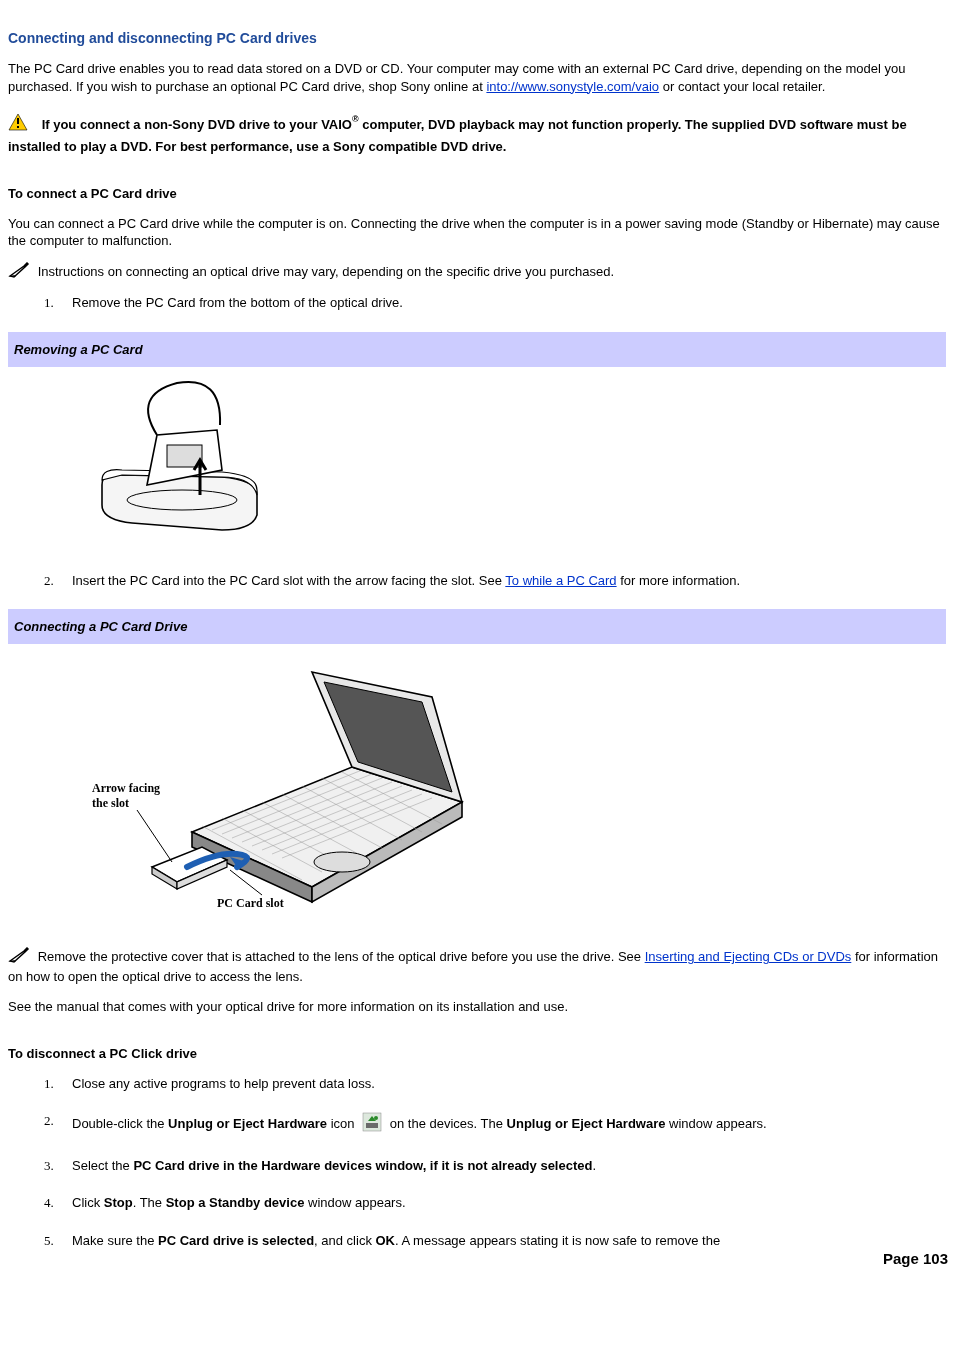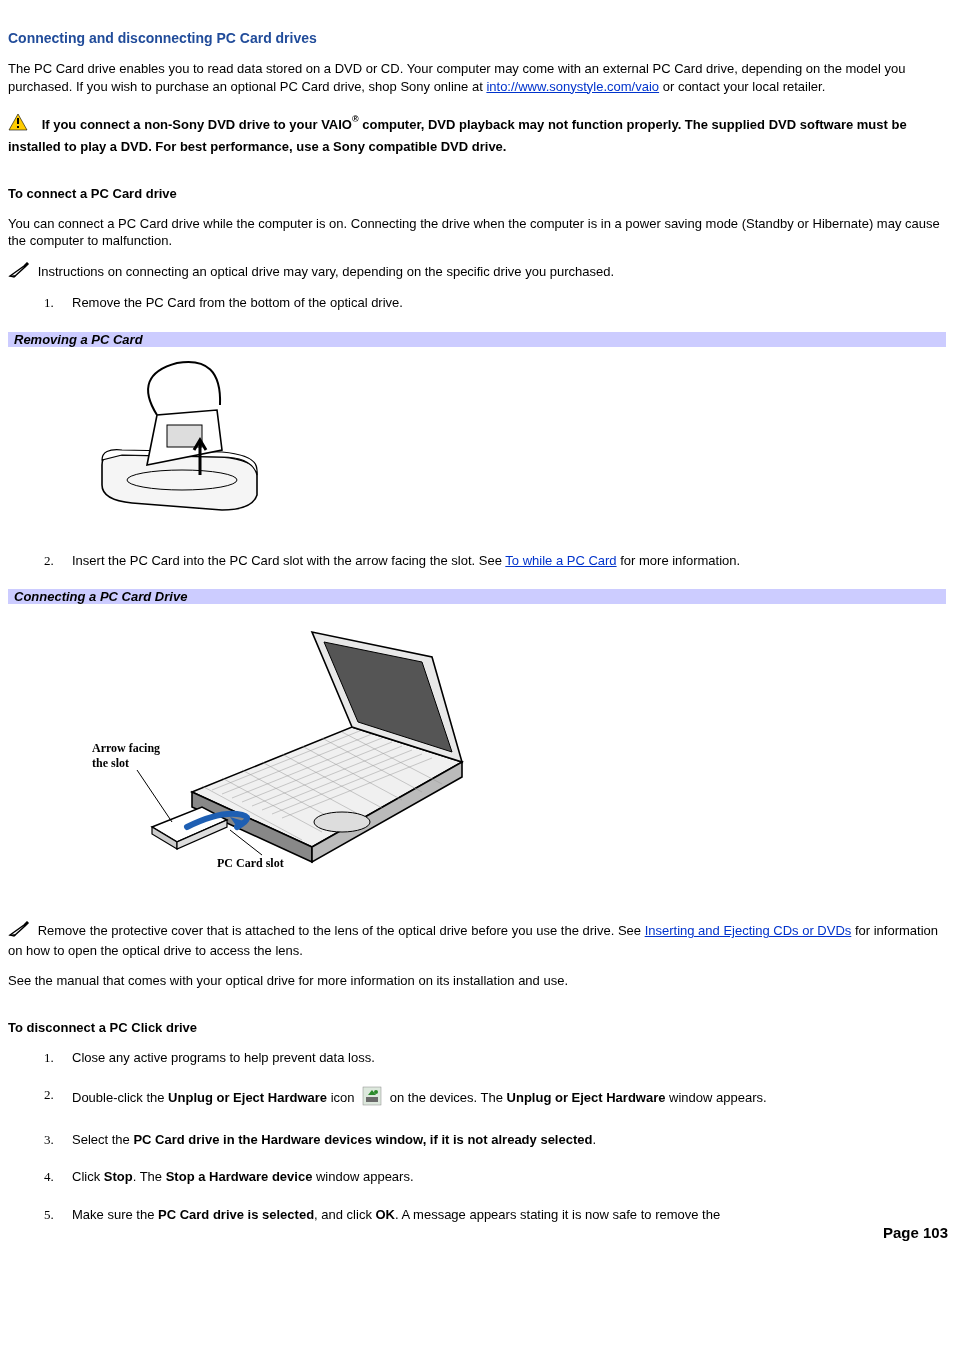--- a/index.html
+++ b/index.html
@@ -40,21 +40,21 @@
   .note-icon {
     display: inline-block;
     vertical-align: middle;
     margin-right: 4px;
   }
   .caption-bar {
     background: #CCCCFF;
     font-weight: bold;
     font-style: italic;
     font-size: 13px;
-    padding: 0 6px;
+    padding: 10px 6px;
     margin: 6px 0 8px 0;
   }
   ol.num {
     list-style: none;
     padding: 0;
     margin: 12px 0 12px 36px;
   }
   ol.num li {
     position: relative;
     padding: 0 0 0 28px;
@@ -182,21 +182,21 @@
     <path d="M125 215 Q155 200 175 202 Q195 204 175 215" fill="none" stroke="#1E5FB3" stroke-width="6" stroke-linecap="round"></path>
     <path d="M175 215 L168 205 L185 210 Z" fill="#1E5FB3"></path>
     <text x="30" y="140" font-family="Verdana" font-size="12" font-weight="bold">Arrow facing</text>
     <text x="30" y="155" font-family="Verdana" font-size="12" font-weight="bold">the slot</text>
     <line x1="75" y1="158" x2="110" y2="210" stroke="#000" stroke-width="1"></line>
     <text x="155" y="255" font-family="Verdana" font-size="12" font-weight="bold">PC Card slot</text>
     <line x1="200" y1="243" x2="168" y2="218" stroke="#000" stroke-width="1"></line>
   </svg>
 </div>
 
-<p style="margin-top:46px;">
+<p style="margin-top:32px;">
   <span class="note-icon">
     <svg width="22" height="16" viewBox="0 0 22 16">
       <path d="M2 14 L16 4 L19 1 L20 2 L17 5 L6 15 Z" fill="none" stroke="#000" stroke-width="1.5"></path>
       <path d="M2 14 L1 15 L3 15 Z" fill="#000"></path>
       <path d="M4 13 L8 14" stroke="#000" stroke-width="0.8"></path>
     </svg>
   </span>
   <span>Remove the protective cover that is attached to the lens of the optical drive before you use the drive. See </span><a href="#">Inserting and Ejecting CDs or DVDs</a><span> for information on how to open the optical drive to access the lens.</span>
 </p>
 
@@ -217,21 +217,21 @@
           <path d="M6 9 L10 4 L14 9 Z" fill="#2a8a2a"></path>
           <circle cx="14" cy="6" r="2" fill="#2a8a2a"></circle>
         </svg></span><span> on the devices. The </span><span class="bold">Unplug or Eject Hardware</span><span> window appears.</span>
   </li>
   <li>
     <span class="marker">3.</span>
     <span>Select the </span><span class="bold">PC Card drive in the Hardware devices window, if it is not already selected</span><span>.</span>
   </li>
   <li>
     <span class="marker">4.</span>
-    <span>Click </span><span class="bold">Stop</span><span>. The </span><span class="bold">Stop a Hardware device</span><span> window appears.</span>
+    <span>Click </span><span class="bold">Stop</span><span>. The </span><span class="bold">Stop a Standby device</span><span> window appears.</span>
   </li>
   <li style="margin-bottom:4px;">
     <span class="marker">5.</span>
     <span>Make sure the </span><span class="bold">PC Card drive is selected</span><span>, and click </span><span class="bold">OK</span><span>. A message appears stating it is now safe to remove the</span>
   </li>
 </ol>
 
 <div class="page-num">Page 103</div>
 
 </body></html>

